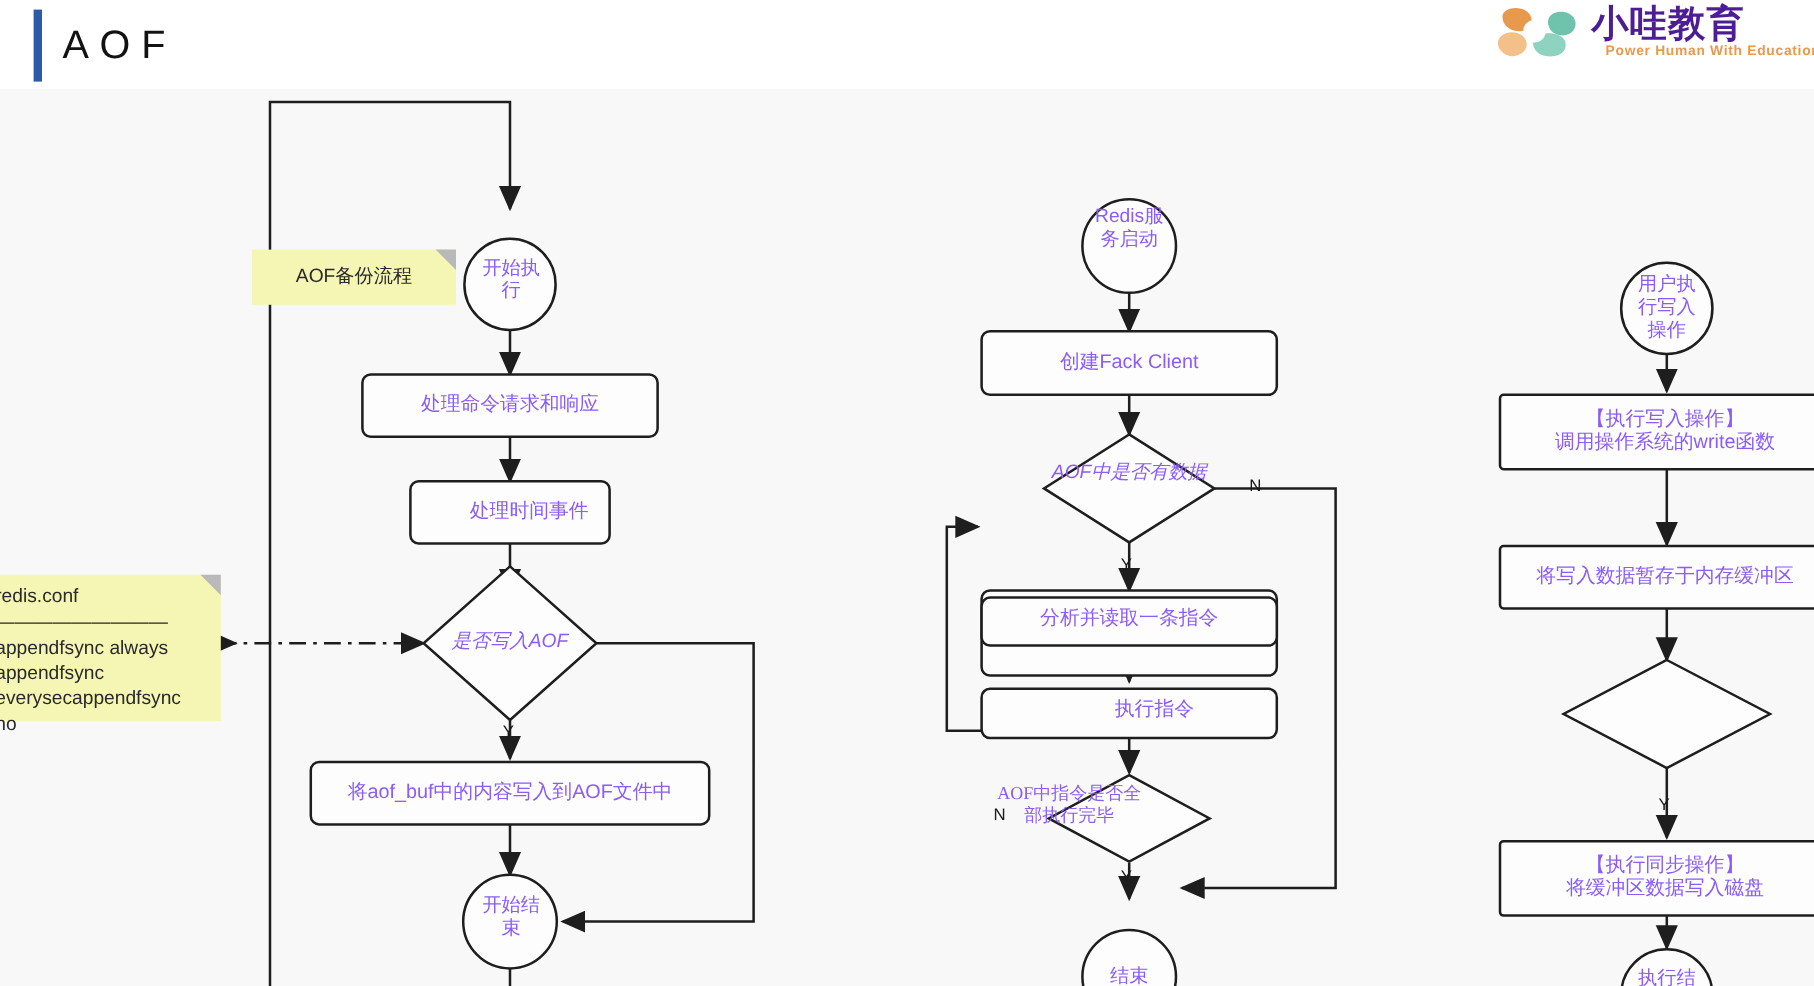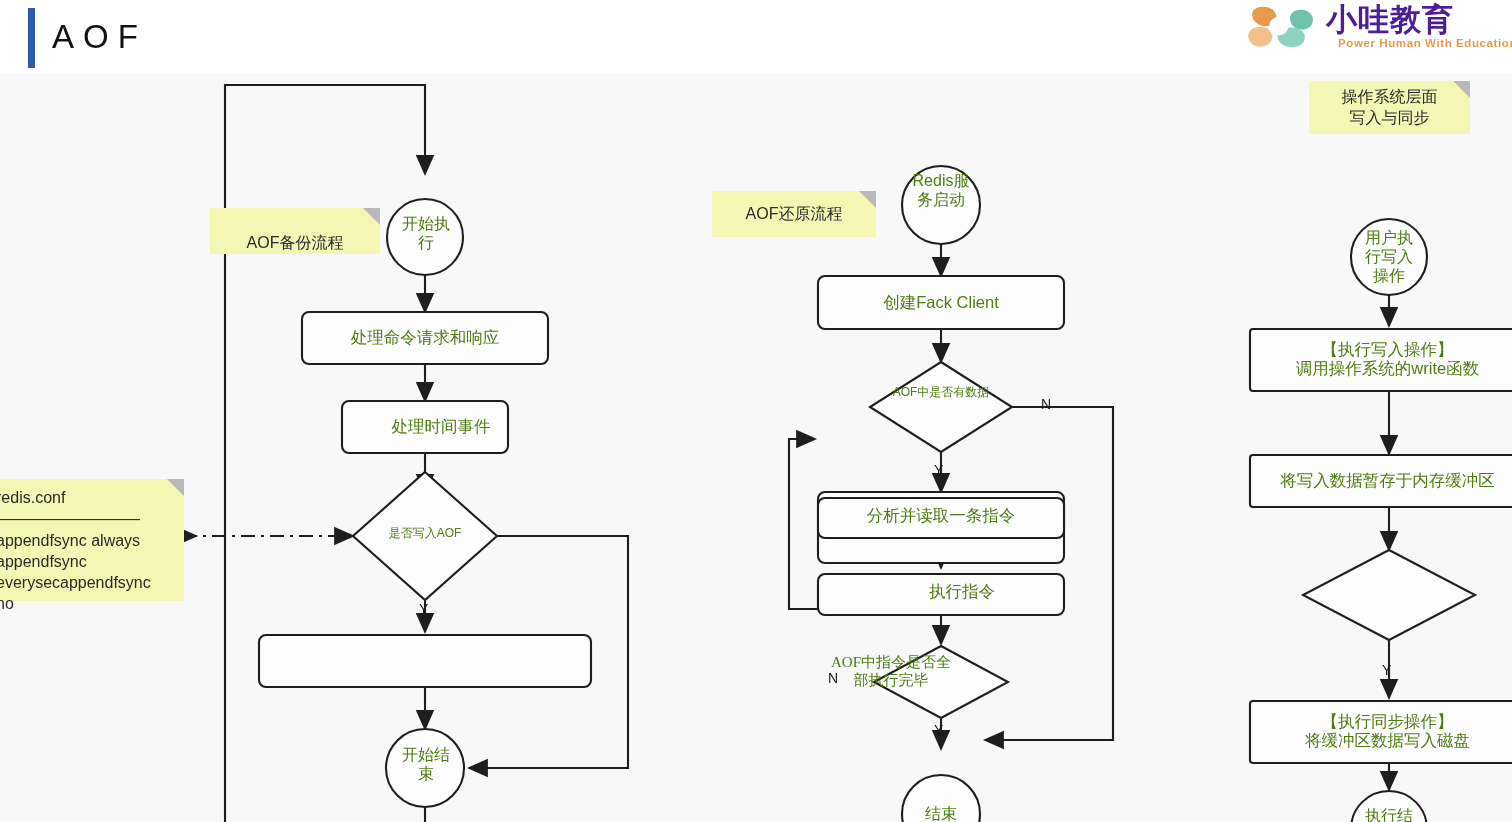--- a/index.html
+++ b/index.html
@@ -42,29 +42,29 @@
   
   #canvas {
     position: absolute; left: 0; top: 74px; width: 1512px; height: 748px;
     background: #f8f8f8; overflow: hidden;
   }
   #svg-layer { position: absolute; left: 0; top: 0; width: 1512px; height: 748px; }
 
   
   .node-label {
     position: absolute;
-    color: #4d7c0f;
+    color: #8b5cf6;
     text-align: center;
     line-height: 1.18;
     white-space: pre-line;
     pointer-events: none;
   }
   .t-box   { font-size: 16.5px; }
   .t-circ  { font-size: 16px; }
-  .t-dia   { font-size: 12px; }
+  .t-dia   { font-size: 16px; font-style: italic; }
   .t-small { font-size: 15px; }
 
   
   .sticky {
     position: absolute;
     background: #f6f6b4;
     color: #2a2a2a;
     display: flex; align-items: center; justify-content: center;
     text-align: center; line-height: 1.3;
     font-size: 16px;
@@ -188,50 +188,42 @@
 
         <circle cx="1389" cy="183" r="38" fill="#fdfdfd"></circle>
         <rect x="1250" y="255" width="275" height="62" rx="3" fill="#fdfdfd"></rect>
         <rect x="1250" y="381" width="275" height="52" rx="3" fill="#fdfdfd"></rect>
         <path d="M1389,476 L1475,521 L1389,566 L1303,521 Z" fill="#fdfdfd"></path>
         <rect x="1250" y="627" width="275" height="62" rx="3" fill="#fdfdfd"></rect>
         <circle cx="1389" cy="755" r="38" fill="#fdfdfd"></circle>
       </g>
     </svg>
 
-    <div class="sticky" id="note-backup" style="left:210px; top:134px; width:170px; height:46px;align-items:flex-end;">
+    <div class="sticky" id="note-backup" style="left:210px; top:134px; width:170px; height:46px;">
       <span class="fold"></span>
       <span>AOF备份流程</span>
     </div>
 
-    <div class="sticky" id="note-restore" style="left:712px; top:117px; width:164px; height:46px;">
-      <span class="fold"></span>
-      <span>AOF还原流程</span>
-    </div>
-
-    <div class="sticky" id="note-os" style="left:1309px; top:7px; width:161px; height:53px; white-space:pre-line;">
-      <span class="fold"></span>
-      <span>操作系统层面
-写入与同步</span>
-    </div>
+
 
     <div class="sticky" id="note-conf">
       <span class="fold"></span>
       <span>redis.conf
 —————————
 appendfsync always
 appendfsync
 everysecappendfsync
 no</span>
     </div>
 
     <div class="node-label t-circ" style="left:395px; top:141px; width:62px;">开始执行</div>
     <div class="node-label t-box" style="left:302px; top:254px; width:246px;">处理命令请求和响应</div>
     <div class="node-label t-box" style="left:342px; top:343px; width:198px;">处理时间事件</div>
     <div class="node-label t-dia" style="left:341px; top:452px; width:168px;">是否写入AOF</div>
+    <div class="node-label t-box" style="left:259px; top:577px; width:332px;">将aof_buf中的内容写入到AOF文件中</div>
     <div class="node-label t-circ" style="left:396px; top:672px; width:60px;">开始结束</div>
     <div class="branch-label" style="left:419px; top:527px;">Y</div>
 
     <div class="node-label t-circ" style="left:912px; top:98px; width:58px;">Redis服务启动</div>
     <div class="node-label t-box" style="left:818px; top:219px; width:246px;">创建Fack Client</div>
     <div class="node-label t-dia" style="left:876px; top:311px; width:130px;">AOF中是否有数据</div>
     <div class="node-label t-box" style="left:818px; top:432px; width:246px;">分析并读取一条指令</div>
     <div class="node-label t-box" style="left:818px; top:508px; width:288px;">执行指令</div>
     <div class="node-label t-small" style="left:828px; top:580px; width:126px;font-family:Liberation Serif, serif;">AOF中指令是否全部执行完毕</div>
     <div class="node-label t-circ" style="left:912px; top:731px; width:58px;">结束</div>

